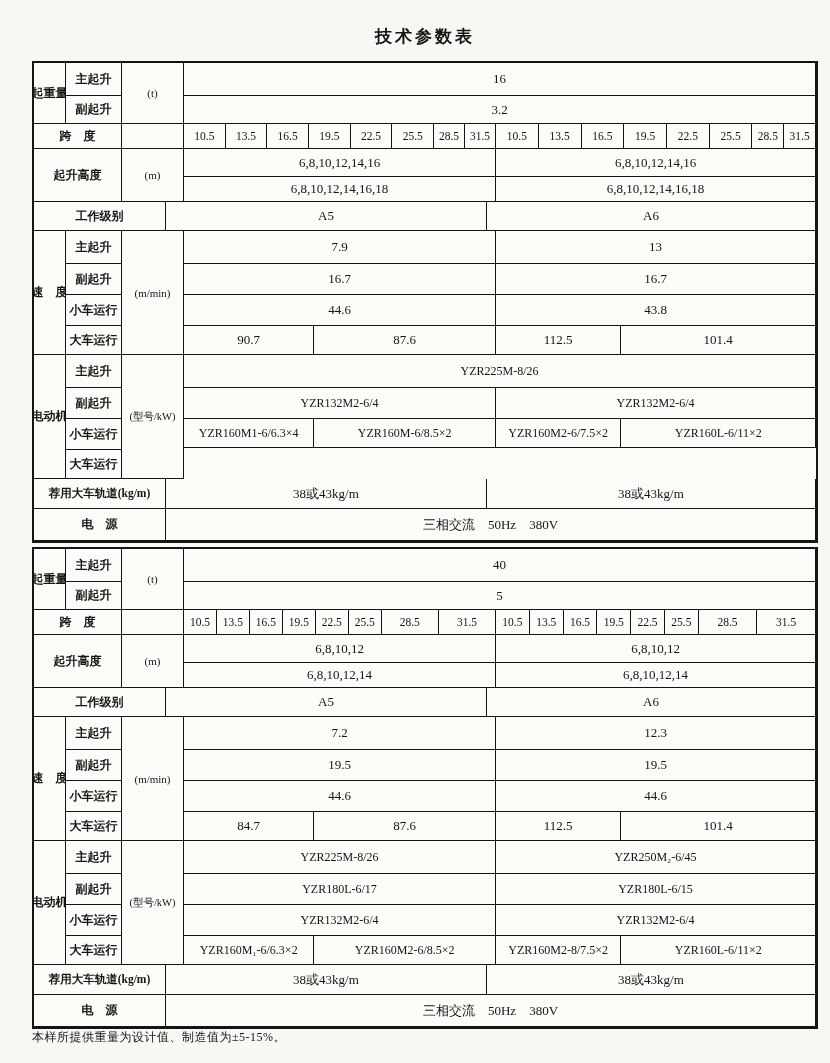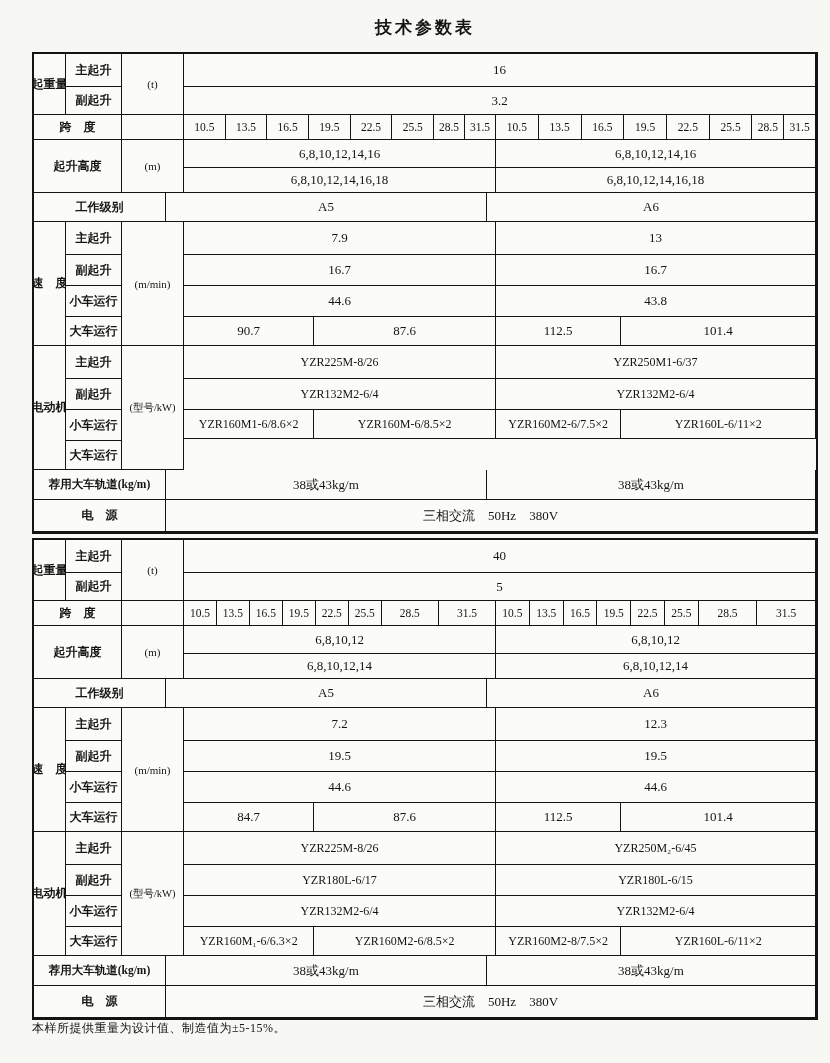--- a/index.html
+++ b/index.html
@@ -6,21 +6,21 @@
   html,body{width:830px}
   body{
     height:1063px;
     background:#f7f7f3;
     font-family:"Liberation Serif","DejaVu Serif",serif;
     color:#141414;
   }
   .page{padding:10px 12px 0 32px}
   .title{
     text-align:center;font-weight:bold;font-size:17px;
-    letter-spacing:3px;margin-top:6px;
+    letter-spacing:3px;margin-top:15px;
   }
   .tbl{
     width:786px;border:2px solid #141414;margin-top:13px;
     background:#fbfbf8;
   }
   .sec{display:flex;align-items:stretch}
   .cell{
     border-right:1px solid #141414;border-bottom:1px solid #141414;
     display:flex;align-items:center;justify-content:center;
     text-align:center;overflow:hidden;white-space:nowrap;
@@ -167,29 +167,28 @@
       <div class="colstack c1">
         <div class="cell lab hr1">主起升</div>
         <div class="cell lab hr2">副起升</div>
         <div class="cell lab hr3">小车运行</div>
         <div class="cell lab hr4">大车运行</div>
       </div>
       <div class="cell c2" style="font-size:10.5px">(型号/kW)</div>
       <div class="content">
         <div class="rowflex hr1">
           <div class="cell mv fl">YZR225M-8/26</div>
-          <div class="cell mv fr">YZR250M1-6/37</div>
         </div>
         <div class="rowflex hr3">
           <div class="cell mv fl">YZR132M2-6/4</div>
           <div class="cell mv fr">YZR132M2-6/4</div>
         </div>
         <div class="rowflex hr4">
           <div class="half-l">
-            <div class="cell mv g1">YZR160M1-6/8.6×2</div>
+            <div class="cell mv g1">YZR160M1-6/6.3×4</div>
             <div class="cell mv g2">YZR160M-6/8.5×2</div>
           </div>
           <div class="half-r">
             <div class="cell mv g3">YZR160M2-6/7.5×2</div>
             <div class="cell mv g4">YZR160L-6/11×2</div>
           </div>
         </div>
       </div>
     </div>
 

